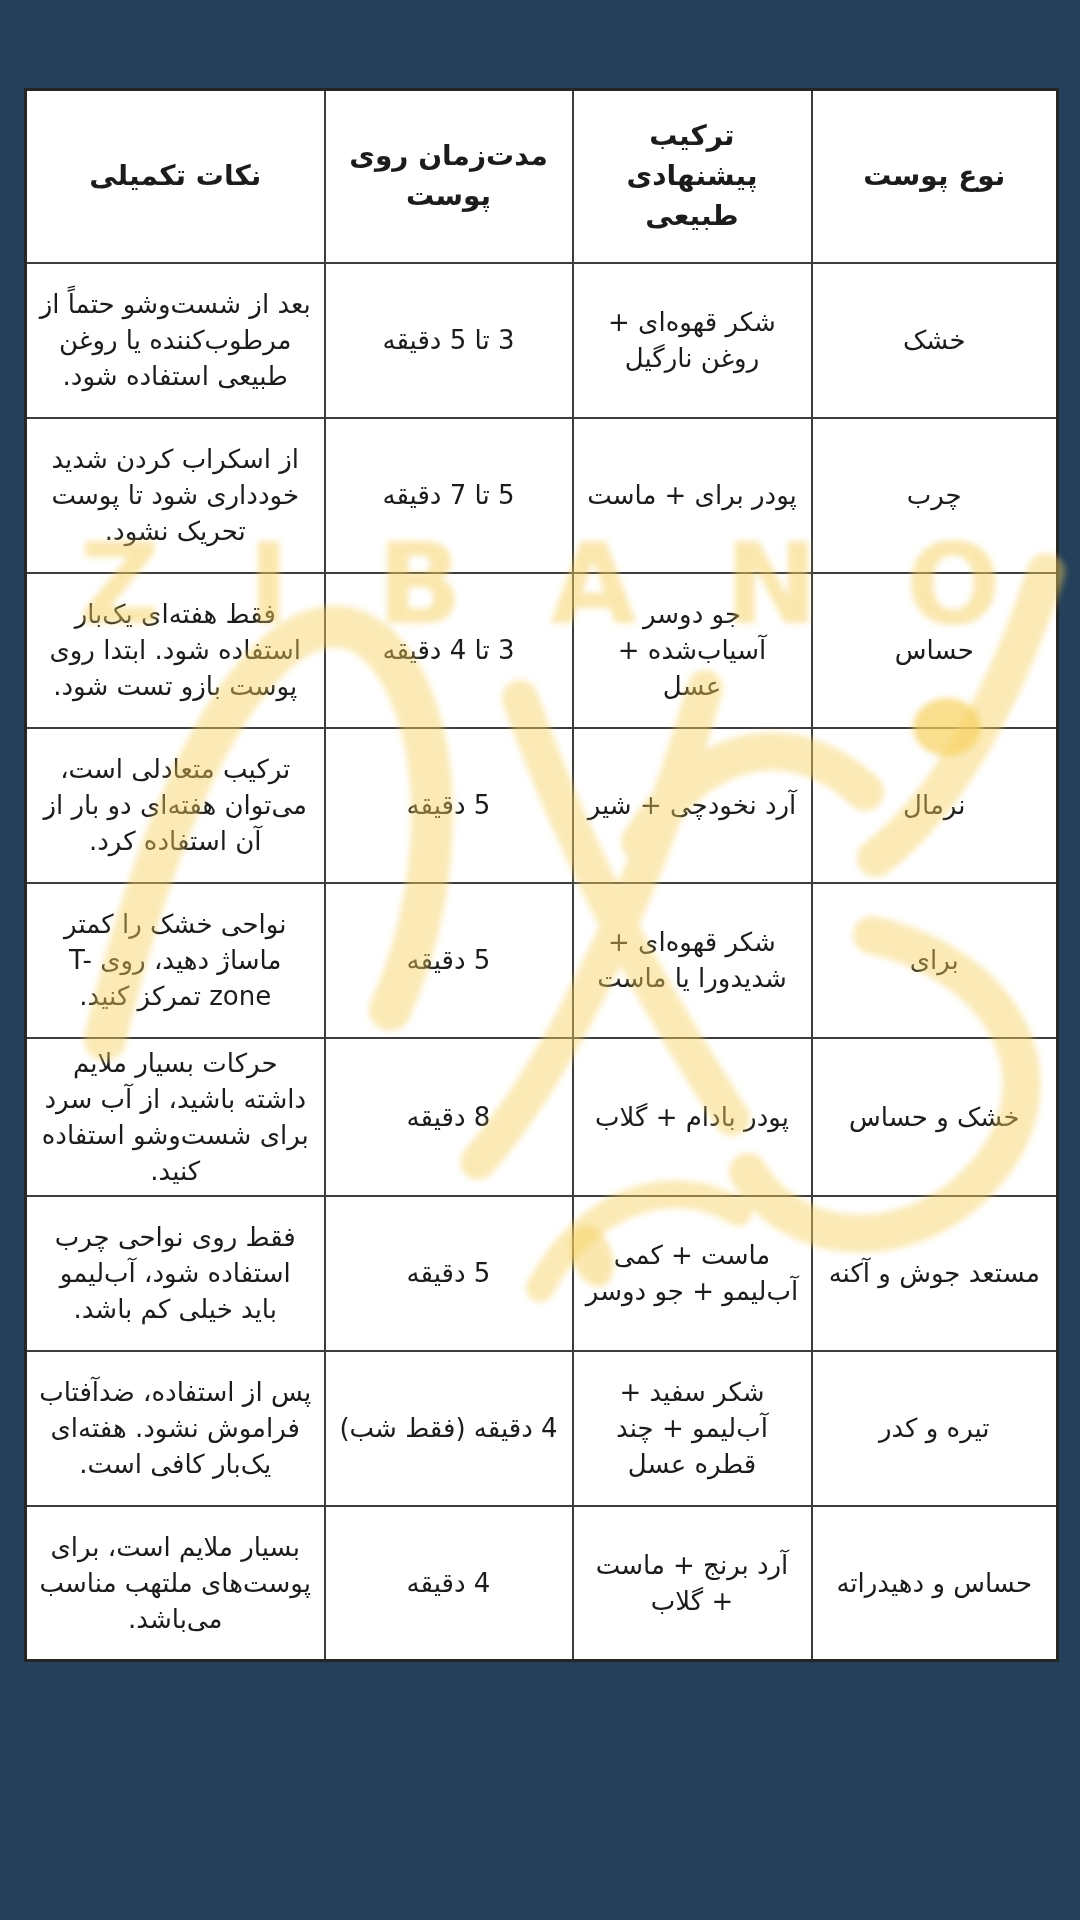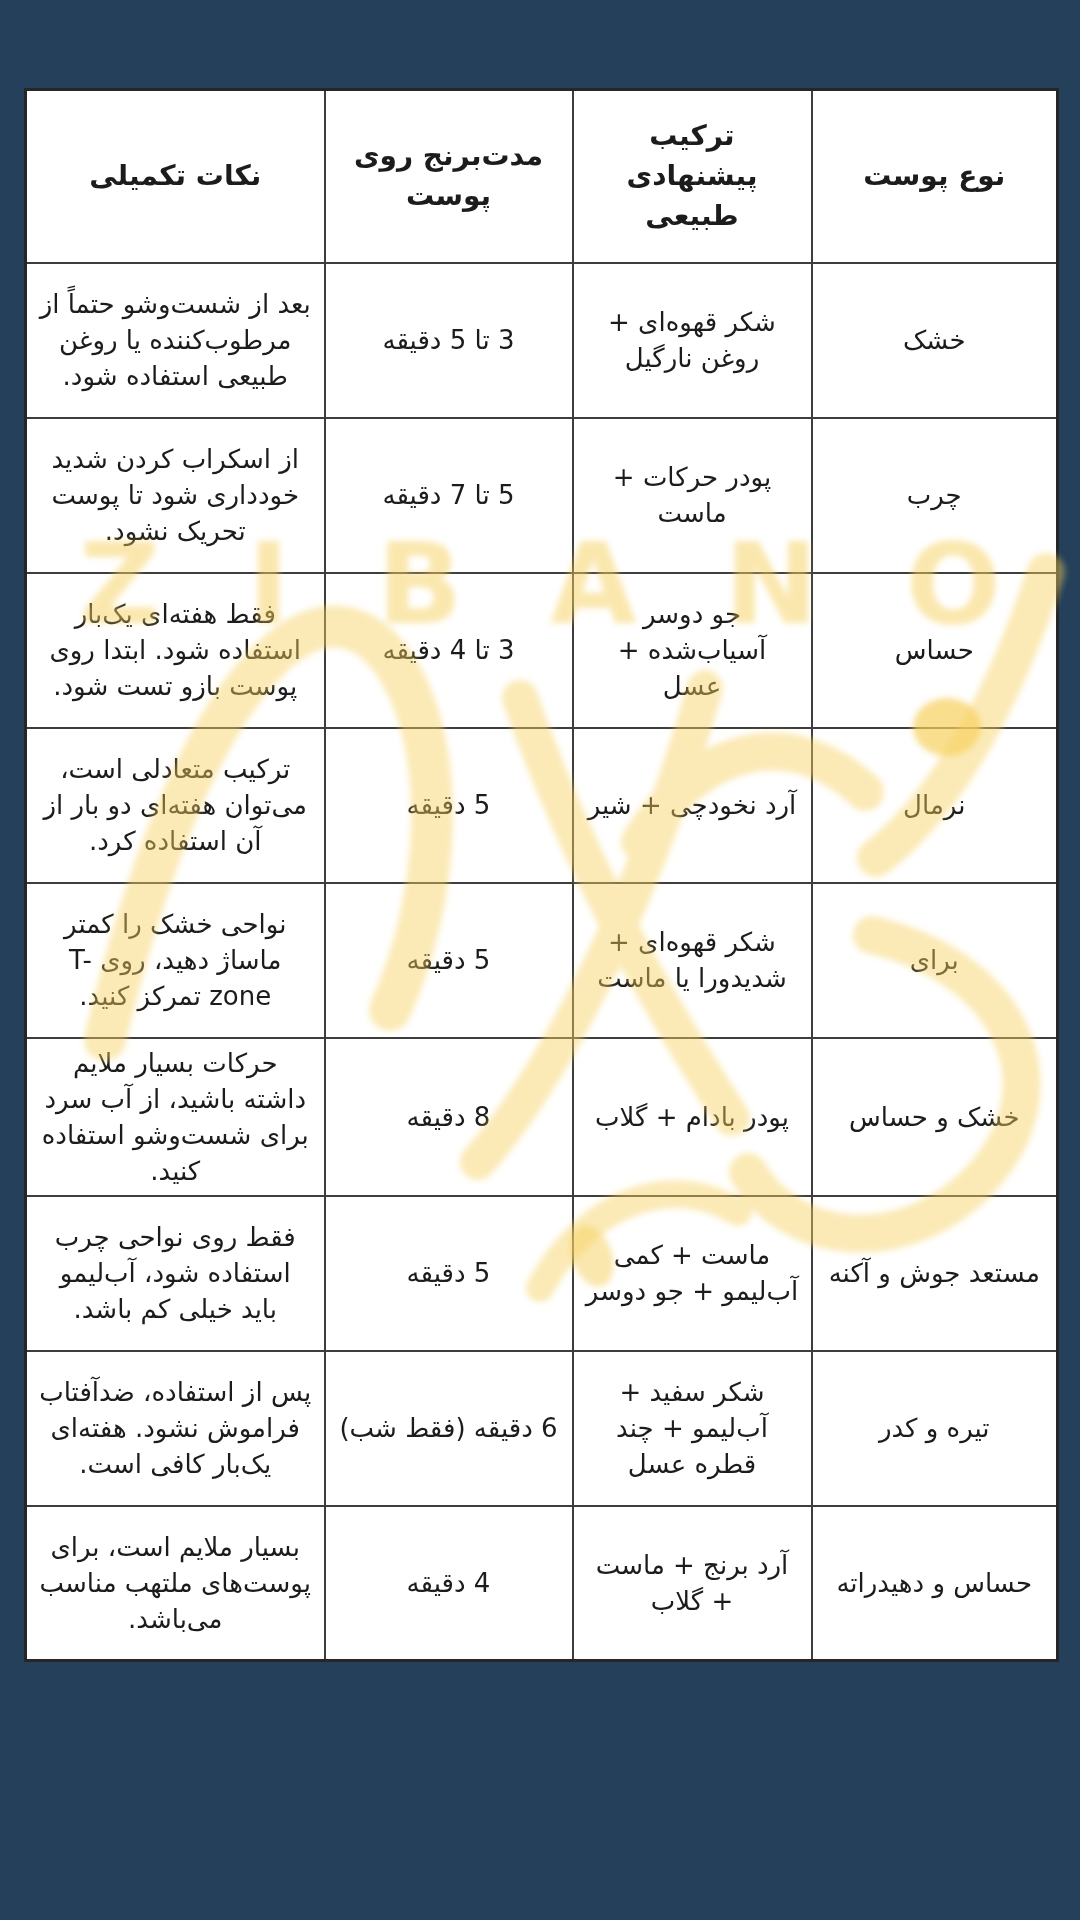--- a/index.html
+++ b/index.html
@@ -44,34 +44,34 @@
     <colgroup>
       <col style="width:246px">
       <col style="width:239px">
       <col style="width:248px">
       <col style="width:299px">
     </colgroup>
     <thead>
       <tr>
         <th>نوع پوست</th>
         <th>ترکیب پیشنهادی طبیعی</th>
-        <th>مدت‌برنج روی پوست</th>
+        <th>مدت‌زمان روی پوست</th>
         <th>نکات تکمیلی</th>
       </tr>
     </thead>
     <tbody>
       <tr>
         <td class="skin-type-cell">خشک</td>
         <td class="combo-cell">شکر قهوه‌ای + روغن نارگیل</td>
         <td class="duration-cell">3 تا 5 دقیقه</td>
         <td class="notes-cell">بعد از شست‌وشو حتماً از مرطوب‌کننده یا روغن طبیعی استفاده شود.</td>
       </tr>
       <tr>
         <td class="skin-type-cell">چرب</td>
-        <td class="combo-cell">پودر حرکات + ماست</td>
+        <td class="combo-cell">پودر برای + ماست</td>
         <td class="duration-cell">5 تا 7 دقیقه</td>
         <td class="notes-cell">از اسکراب کردن شدید خودداری شود تا پوست تحریک نشود.</td>
       </tr>
       <tr>
         <td class="skin-type-cell">حساس</td>
         <td class="combo-cell">جو دوسر آسیاب‌شده + عسل</td>
         <td class="duration-cell">3 تا 4 دقیقه</td>
         <td class="notes-cell">فقط هفته‌ای یک‌بار استفاده شود. ابتدا روی پوست بازو تست شود.</td>
       </tr>
       <tr>
@@ -94,21 +94,21 @@
       </tr>
       <tr>
         <td class="skin-type-cell">مستعد جوش و آکنه</td>
         <td class="combo-cell">ماست + کمی آب‌لیمو + جو دوسر</td>
         <td class="duration-cell">5 دقیقه</td>
         <td class="notes-cell">فقط روی نواحی چرب استفاده شود، آب‌لیمو باید خیلی کم باشد.</td>
       </tr>
       <tr>
         <td class="skin-type-cell">تیره و کدر</td>
         <td class="combo-cell">شکر سفید + آب‌لیمو + چند قطره عسل</td>
-        <td class="duration-cell">6 دقیقه (فقط شب)</td>
+        <td class="duration-cell">4 دقیقه (فقط شب)</td>
         <td class="notes-cell">پس از استفاده، ضدآفتاب فراموش نشود. هفته‌ای یک‌بار کافی است.</td>
       </tr>
       <tr>
         <td class="skin-type-cell">حساس و دهیدراته</td>
         <td class="combo-cell">آرد برنج + ماست + گلاب</td>
         <td class="duration-cell">4 دقیقه</td>
         <td class="notes-cell">بسیار ملایم است، برای پوست‌های ملتهب مناسب می‌باشد.</td>
       </tr>
     </tbody>
   </table>

